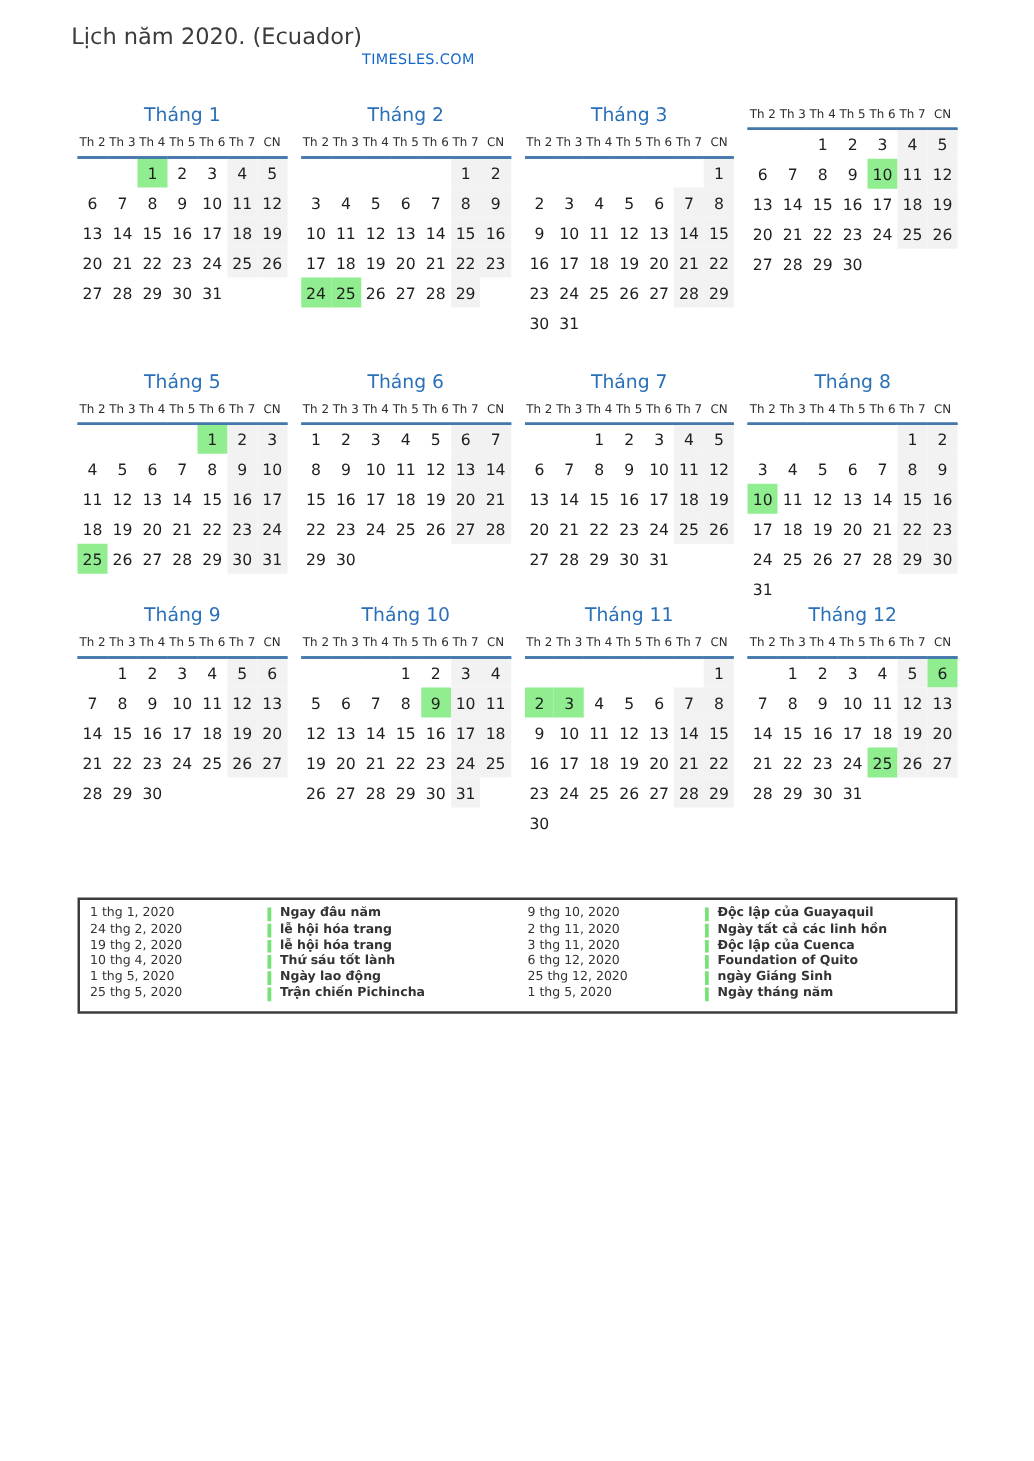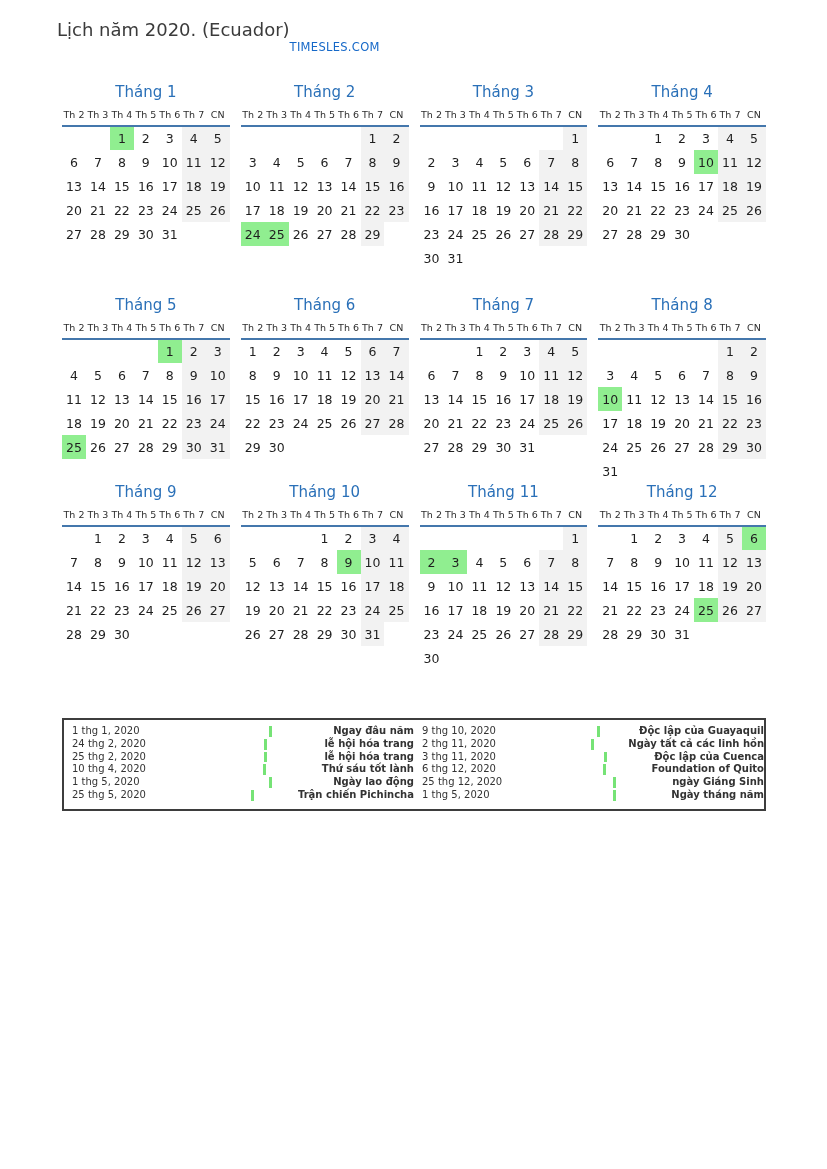--- a/index.html
+++ b/index.html
@@ -26,21 +26,21 @@
   }
   .month-table td { height:24px; text-align:center; font-size:12.5px; color:#1f1f1f; }
   .month-table td.weekend { background:#f2f2f2; }
   .month-table td.holiday { background:#90ee90; }
 
   .legend {
     margin:22px 61px 0 62px; border:2px solid #3d3d3d;
     display:flex; padding:5px 0 7px; background:#fff;
   }
   .legend-col { flex:1; }
-  .legend-row { display:flex; align-items:stretch; font-size:10px; line-height:12.8px; color:#333;justify-content:space-between; }
+  .legend-row { display:flex; align-items:stretch; font-size:10px; line-height:12.8px; color:#333; }
   .legend-date { width:150px; flex-shrink:0; padding-left:8px; }
   .legend-bar { width:3px; background:#76e376; margin:1px 7px 1px 0; flex-shrink:0; }
   .legend-label { white-space:nowrap;font-weight:bold; }
 </style>
 </head>
 <body>
 
 <div class="page-header">
   <div class="page-title">Lịch năm 2020. (Ecuador)</div>
   <div class="site-link">TIMESLES.COM</div>
@@ -239,21 +239,20 @@
             <td></td>
             <td></td>
             <td></td>
             <td></td>
             <td></td>
           </tr>
         </tbody>
       </table>
     </div>
     <div class="month">
-      <div class="month-title">Tháng 4</div>
       <table class="month-table">
         <thead>
           <tr>
             <th>Th 2</th>
             <th>Th 3</th>
             <th>Th 4</th>
             <th>Th 5</th>
             <th>Th 6</th>
             <th>Th 7</th>
             <th>CN</th>
@@ -838,21 +837,21 @@
         <div class="legend-date">1 thg 1, 2020</div>
         <div class="legend-bar"></div>
         <div class="legend-label">Ngay đâu năm</div>
       </div>
       <div class="legend-row">
         <div class="legend-date">24 thg 2, 2020</div>
         <div class="legend-bar"></div>
         <div class="legend-label">lễ hội hóa trang</div>
       </div>
       <div class="legend-row">
-        <div class="legend-date">25 thg 2, 2020</div>
+        <div class="legend-date">19 thg 2, 2020</div>
         <div class="legend-bar"></div>
         <div class="legend-label">lễ hội hóa trang</div>
       </div>
       <div class="legend-row">
         <div class="legend-date">10 thg 4, 2020</div>
         <div class="legend-bar"></div>
         <div class="legend-label">Thứ sáu tốt lành</div>
       </div>
       <div class="legend-row">
         <div class="legend-date">1 thg 5, 2020</div>

